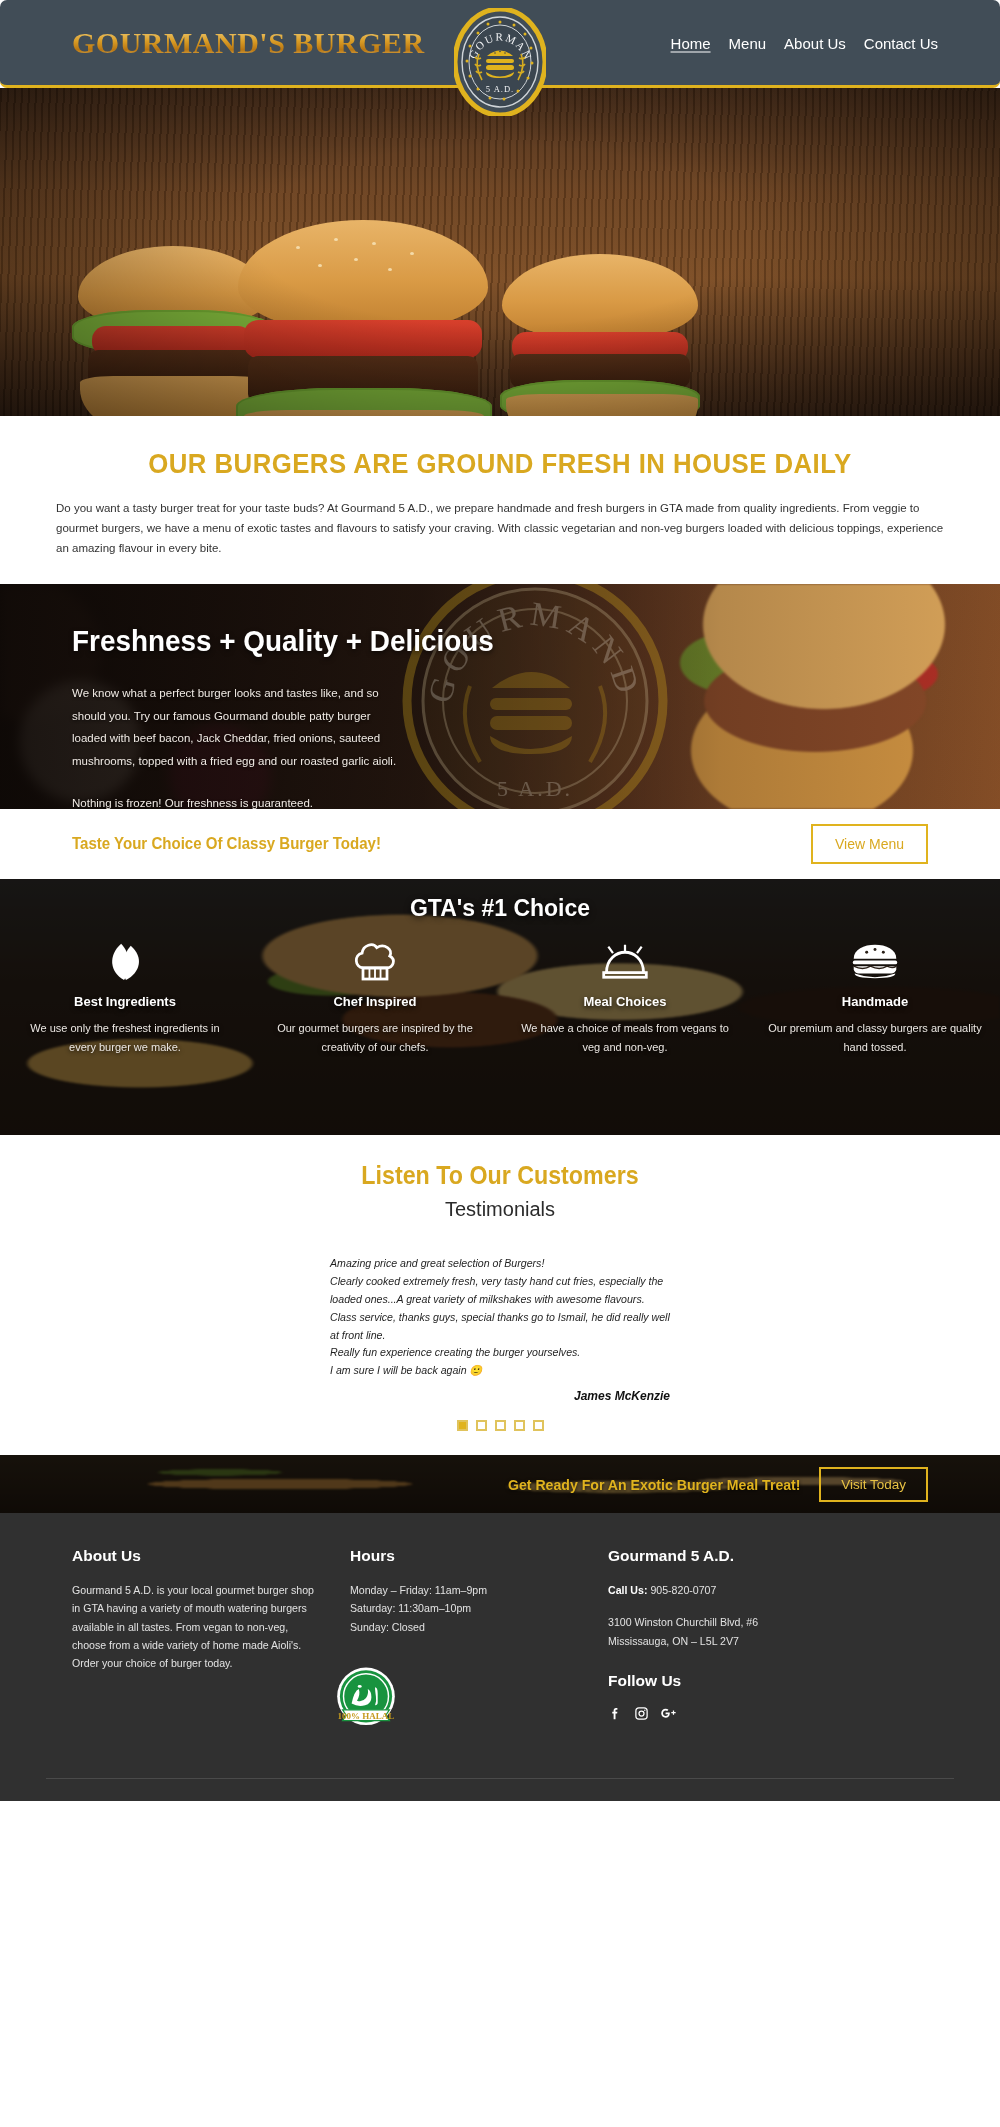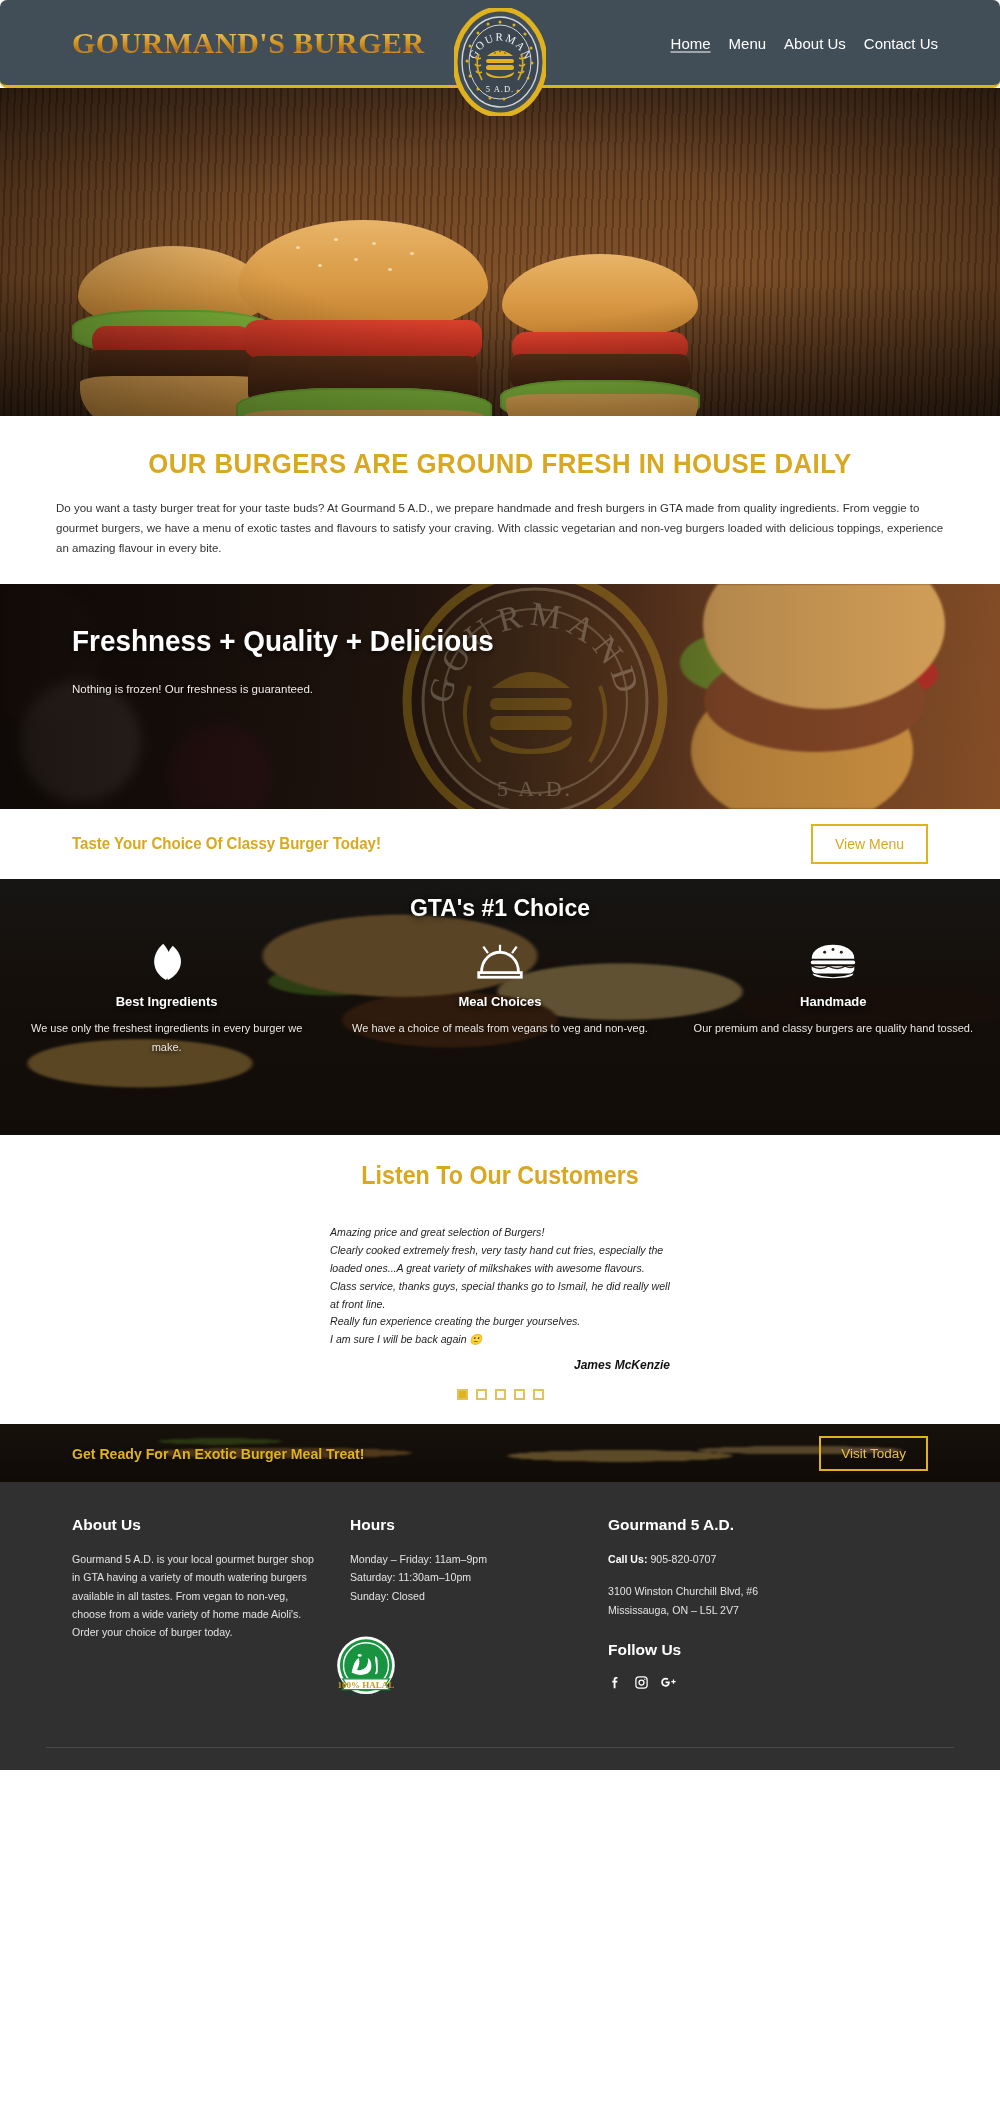--- a/index.html
+++ b/index.html
@@ -224,21 +224,21 @@
     background: linear-gradient(180deg,#2b2318,#17110b); }
   .cta2-bg { position:absolute; inset:0;
     background:
       radial-gradient(ellipse at 28% 50%, #b9833c 0 130px, rgba(0,0,0,0) 134px),
       radial-gradient(ellipse at 22% 30%, rgba(110,160,50,.75) 0 60px, rgba(0,0,0,0) 64px),
       radial-gradient(ellipse at 62% 55%, #d9b25f 0 110px, rgba(0,0,0,0) 115px),
       radial-gradient(ellipse at 80% 45%, #c8a367 0 100px, rgba(0,0,0,0) 105px);
     filter: blur(1px); }
   .cta2-scrim { position:absolute; inset:0; background: rgba(10,7,4,.60); }
   .cta2-inner { position:relative; height:100%; display:flex; align-items:center;
-    justify-content:space-between; padding: 0 72px; }
+    justify-content:flex-end; padding: 0 72px; }
   .cta2-text { color:#e0b31e; font-size: 15px; font-weight:600;
     font-family:"Liberation Sans Narrow","Liberation Sans", sans-serif;
     transform: scaleX(.94); transform-origin:left;
     text-shadow: 0 1px 4px rgba(0,0,0,.8); }
   .btn-outline2 { border:2px solid #e0b31e; color:#e8c244; background:transparent;
     padding: 8px 20px; font-size: 13.5px; cursor:pointer;
     font-family:"Liberation Sans Narrow","Liberation Sans", sans-serif; }
 
   
   .footer { background:#303030; padding: 34px 72px 0; height: 288px; position:relative; }
@@ -386,20 +386,21 @@
       <g stroke="#e0b31e" stroke-width="4" fill="none" opacity=".8">
         <path d="M70 120 q-14 36 10 76"></path>
           <path d="M200 120 q14 36 -10 76"></path>
       </g>
       <text x="135" y="230" text-anchor="middle" font-family="Liberation Serif, serif" font-size="22" fill="#e4dcc4" letter-spacing="3">5 A.D.</text>
     </svg>
   </div>
 
   <div class="fresh-content">
     <h2>Freshness + Quality + Delicious</h2>
+    <p style="max-width:330px;">We know what a perfect burger looks and tastes like, and so should you. Try our famous Gourmand double patty burger loaded with beef bacon, Jack Cheddar, fried onions, sauteed mushrooms, topped with a fried egg and our roasted garlic aioli.</p>
     <p class="tail">Nothing is frozen! Our freshness is guaranteed.</p>
   </div>
 </section>
 
 <section class="cta-bar">
   <div class="cta-text">Taste Your Choice Of Classy Burger Today!</div>
   <button class="btn-outline">View Menu</button>
 </section>
 
 <section class="features">
@@ -413,20 +414,31 @@
         <div class="feat-icon">
           <svg viewBox="0 0 48 44" width="46" height="42" fill="#fff">
             <path d="M23 42 C8 34 6 16 20 4 C30 14 30 32 23 42 Z"></path>
             <path d="M25 42 C40 34 44 18 30 6 C21 16 19 32 25 42 Z"></path>
           </svg>
         </div>
         <div class="feat-name">Best Ingredients</div>
         <div class="feat-desc">We use only the freshest ingredients in every burger we make.</div>
       </div>
 
+      <div class="feat-col">
+        <div class="feat-icon">
+          <svg viewBox="0 0 52 46" width="48" height="43" fill="none" stroke="#fff" stroke-width="3">
+            <path d="M13 30 C4 29 3 16 12 14 C13 5 24 2 28 8 C36 3 46 10 42 17 C49 21 46 30 38 30 Z"></path>
+            <rect x="13" y="30" width="26" height="12"></rect>
+            <path d="M20 31 v10 M26 31 v10 M32 31 v10" stroke-width="2"></path>
+          </svg>
+        </div>
+        <div class="feat-name">Chef Inspired</div>
+        <div class="feat-desc">Our gourmet burgers are inspired by the creativity of our chefs.</div>
+      </div>
 
       <div class="feat-col">
         <div class="feat-icon">
           <svg viewBox="0 0 54 46" width="50" height="43" fill="none" stroke="#fff" stroke-width="3">
             <path d="M7 35 C7 20 18 13 27 13 C36 13 47 20 47 35"></path>
             <rect x="4" y="35" width="46" height="5"></rect>
             <path d="M27 12 v-7 M14 14 l-5 -7 M40 14 l5 -7" stroke-width="2.4"></path>
           </svg>
         </div>
         <div class="feat-name">Meal Choices</div>
@@ -451,20 +463,21 @@
         <div class="feat-name">Handmade</div>
         <div class="feat-desc">Our premium and classy burgers are quality hand tossed.</div>
       </div>
 
     </div>
   </div>
 </section>
 
 <section class="testi">
   <h2>Listen To Our Customers</h2>
+  <h3>Testimonials</h3>
   <div class="quote">
     <div>Amazing price and great selection of Burgers!</div>
     <div>Clearly cooked extremely fresh, very tasty hand cut fries, especially the loaded ones...A great variety of milkshakes with awesome flavours.</div>
     <div>Class service, thanks guys, special thanks go to Ismail, he did really well at front line.</div>
     <div>Really fun experience creating the burger yourselves.</div>
     <div>I am sure I will be back again 🙂</div>
     <div class="quote-author">James McKenzie</div>
   </div>
   <div class="dots">
     <div class="dot on"></div>

